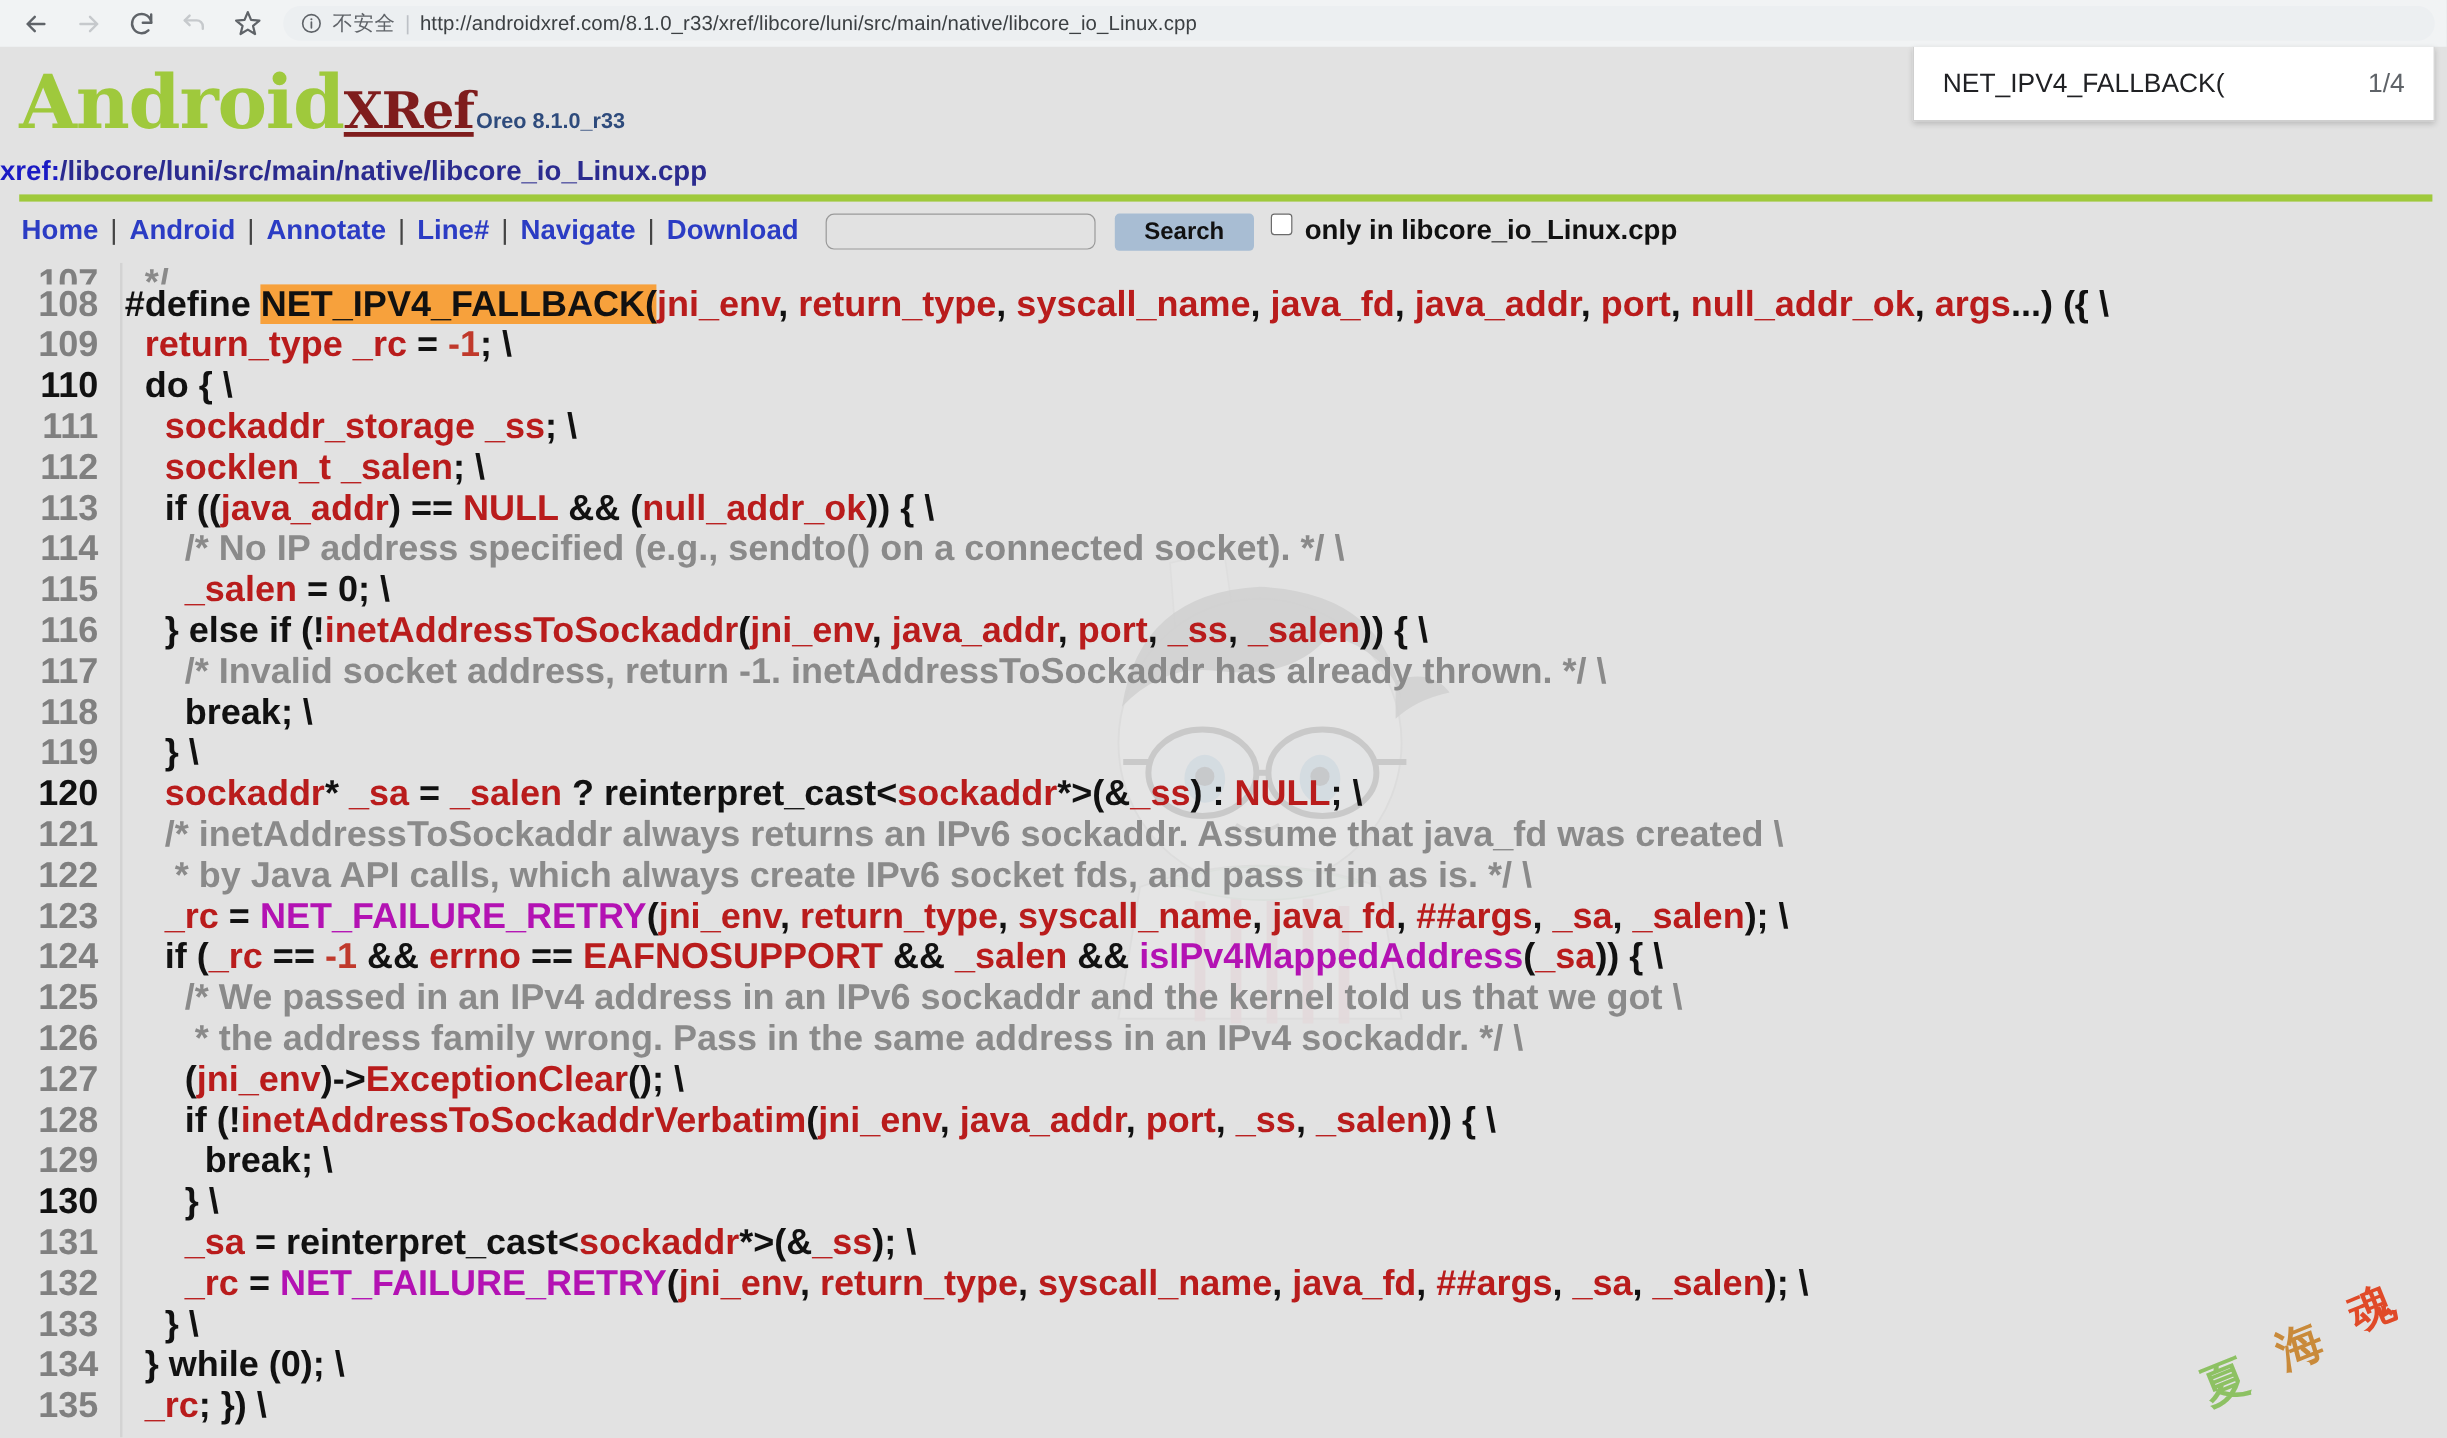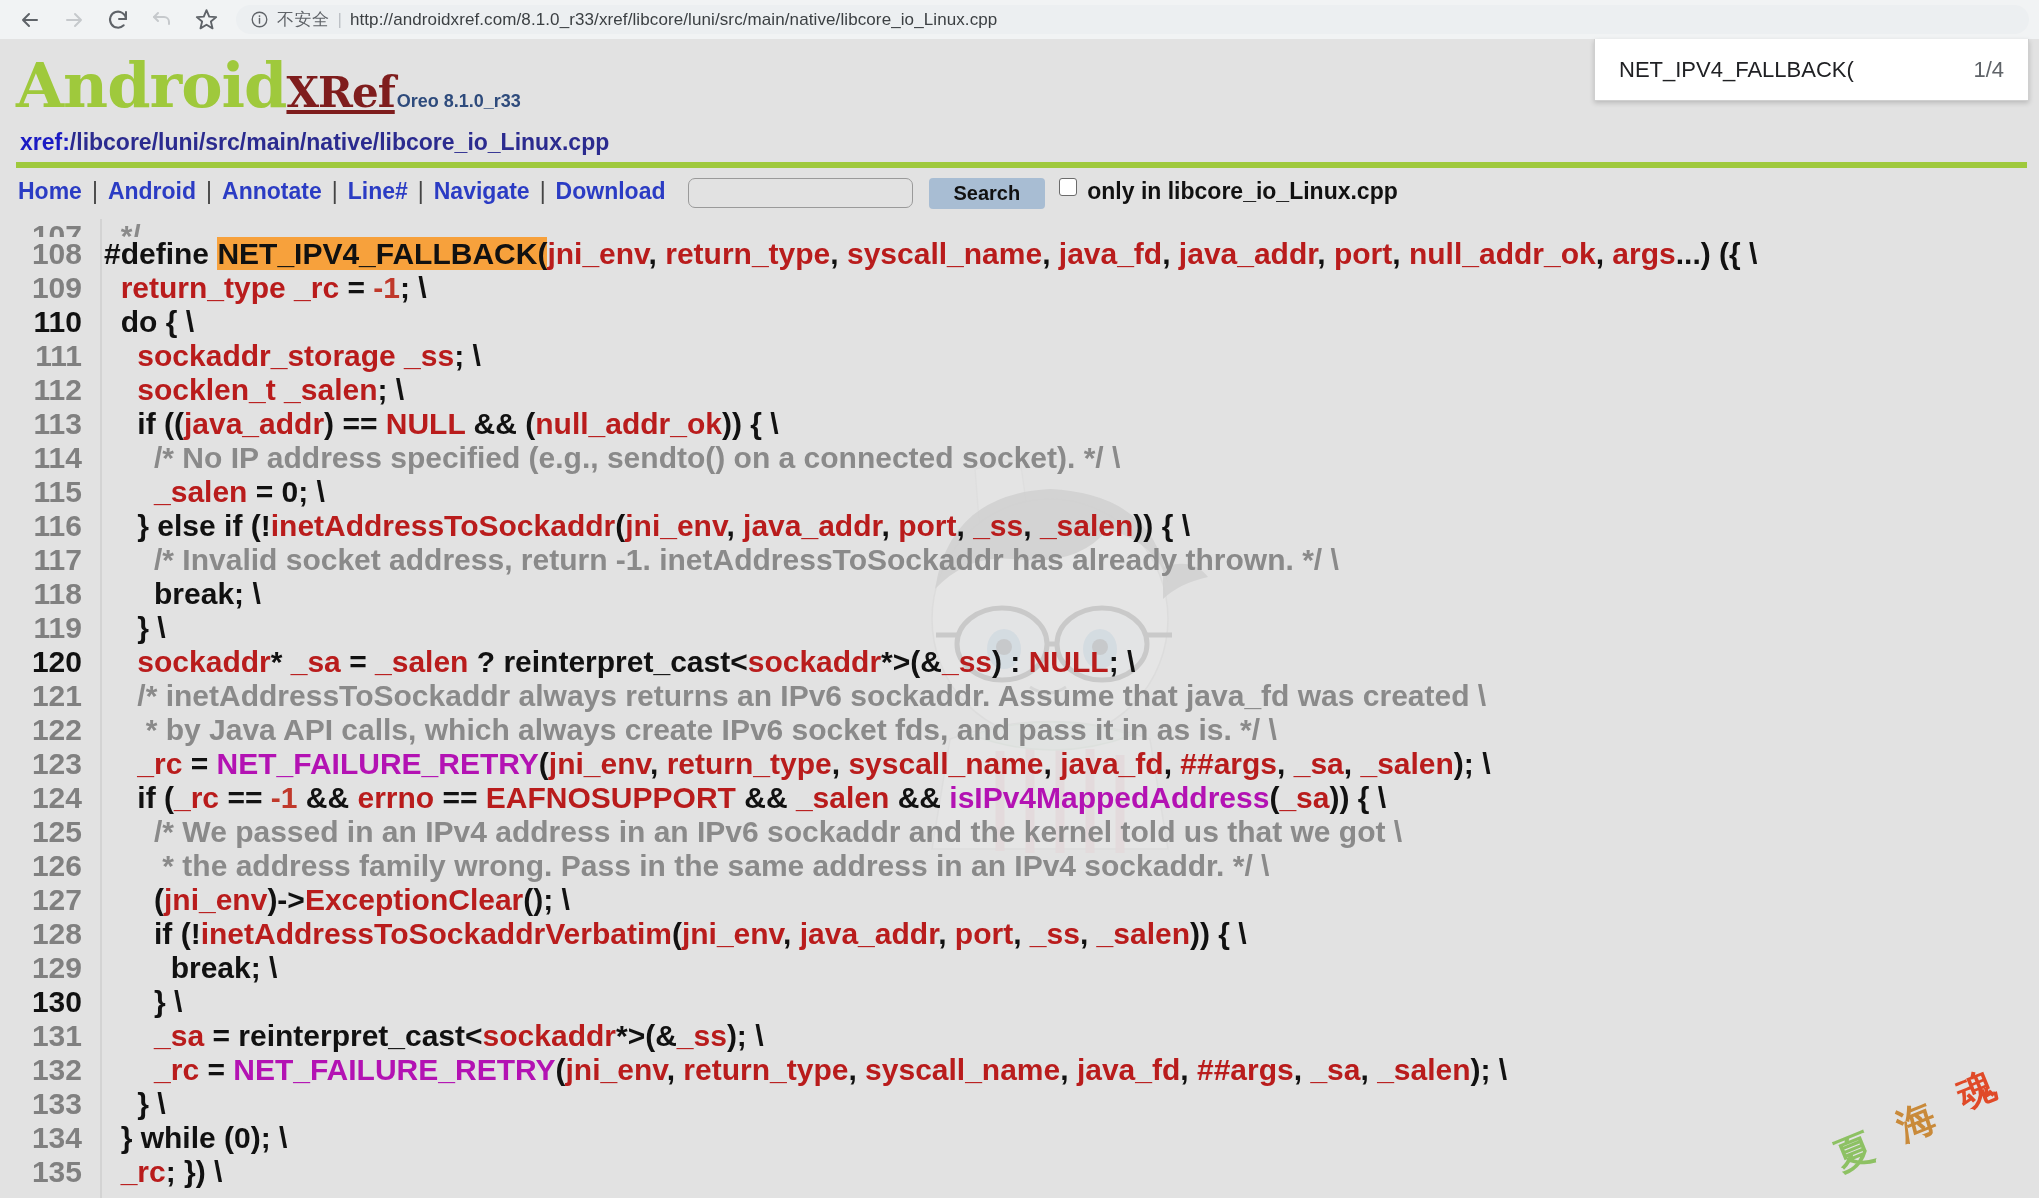--- a/index.html
+++ b/index.html
@@ -108,21 +108,21 @@
     font-size:18px; font-weight:bold; color:#2e4b7c;
     font-family:"Liberation Sans", sans-serif;
     vertical-align:baseline;
     margin-left:2px;
     margin-top:15px;
   }
 
   .xrefline{
     font-size:23px;
     font-weight:bold;
-    padding:12px 16px 6px 20px;
+    padding:12px 16px 6px 0;
     color:#1b1bc4;
     white-space:nowrap;
   }
   .xrefline .lbl{ color:#1b1bc4; }
   .xrefline a{ color:#1b1bc4; text-decoration:none; }
   .xrefline a.d{ color:#2b2b8f; }
 
   .greenrule{
     height:6px;
     background:#9fc93c;

